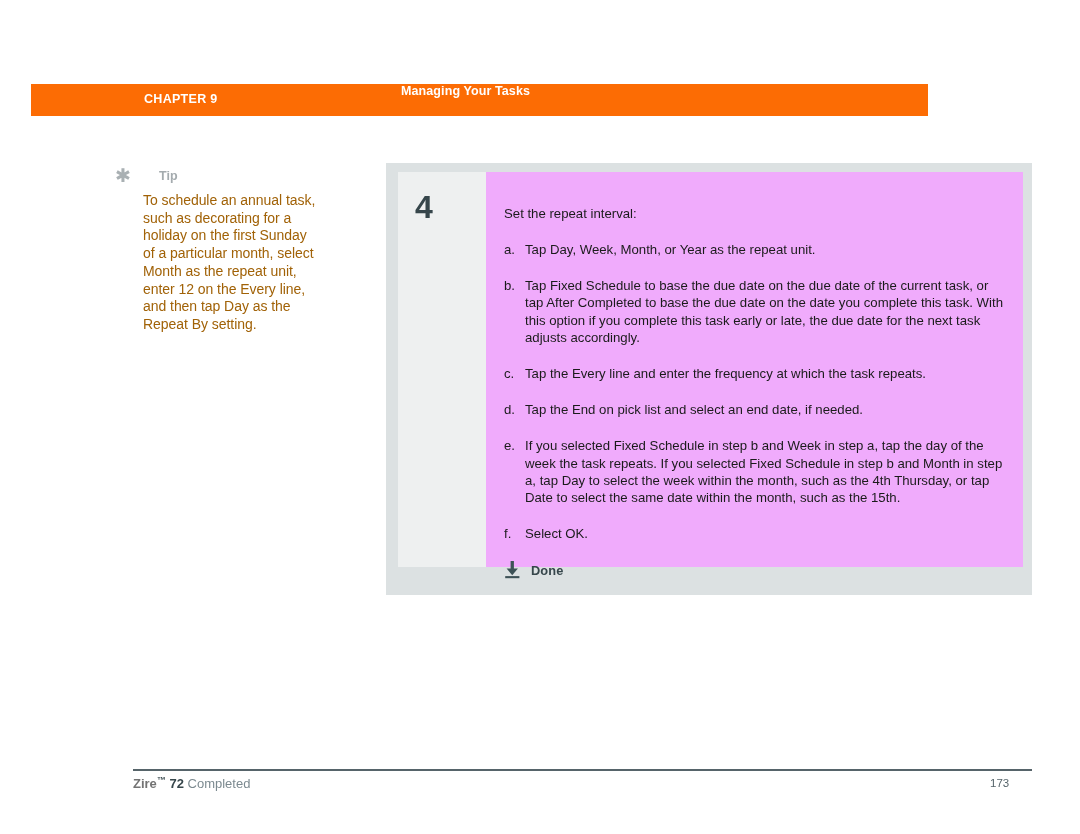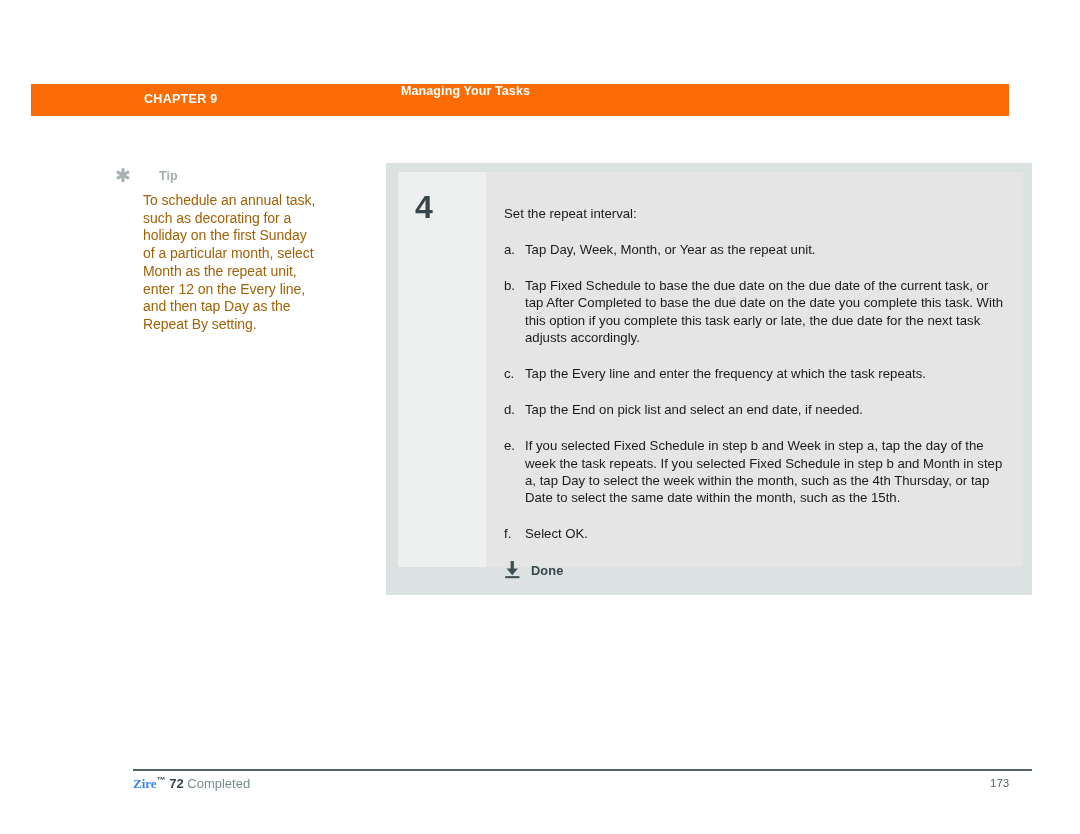--- a/index.html
+++ b/index.html
@@ -23,21 +23,21 @@
     height: 834px;
     overflow: hidden;
     background: #ffffff;
   }
 
   
   .header-bar {
     position: absolute;
     left: 31px;
     top: 84px;
-    width: 978px;
+    width: 897px;
     height: 32px;
     background: #fc6c04;
   }
   .header-chapter {
     position: absolute;
     left: 113px;
     top: 8px;
     font-size: 12.5px;
     font-weight: bold;
     letter-spacing: 0.3px;
@@ -123,21 +123,21 @@
     position: absolute;
     left: 17px;
     top: 19px;
     font-size: 32px;
     font-weight: bold;
     color: #36464b;
     line-height: 1;
   }
   .step-content {
     flex: 1 1 auto;
-    background: #e5e5e5;
+    background: #f0abfc;
     padding: 33px 20px 0 18px;
     box-sizing: border-box;
   }
 
   .step-intro {
     font-size: 13.2px;
     line-height: 17px;
     color: #1b1b1b;
     margin: 0 0 19px 0;
   }
@@ -193,22 +193,21 @@
   }
   .footer-left {
     position: absolute;
     left: 133px;
     top: 775px;
     font-size: 13px;
     white-space: nowrap;
   }
   .footer-brand {
     font-weight: bold;
-    color: #3b82f6;
-    font-family: Liberation Serif, serif;
+    color: #737373;
   }
   .footer-tm {
     font-weight: bold;
     color: #36464b;
     font-size: 9px;
     vertical-align: super;
   }
   .footer-model {
     font-weight: bold;
     color: #36464b;

